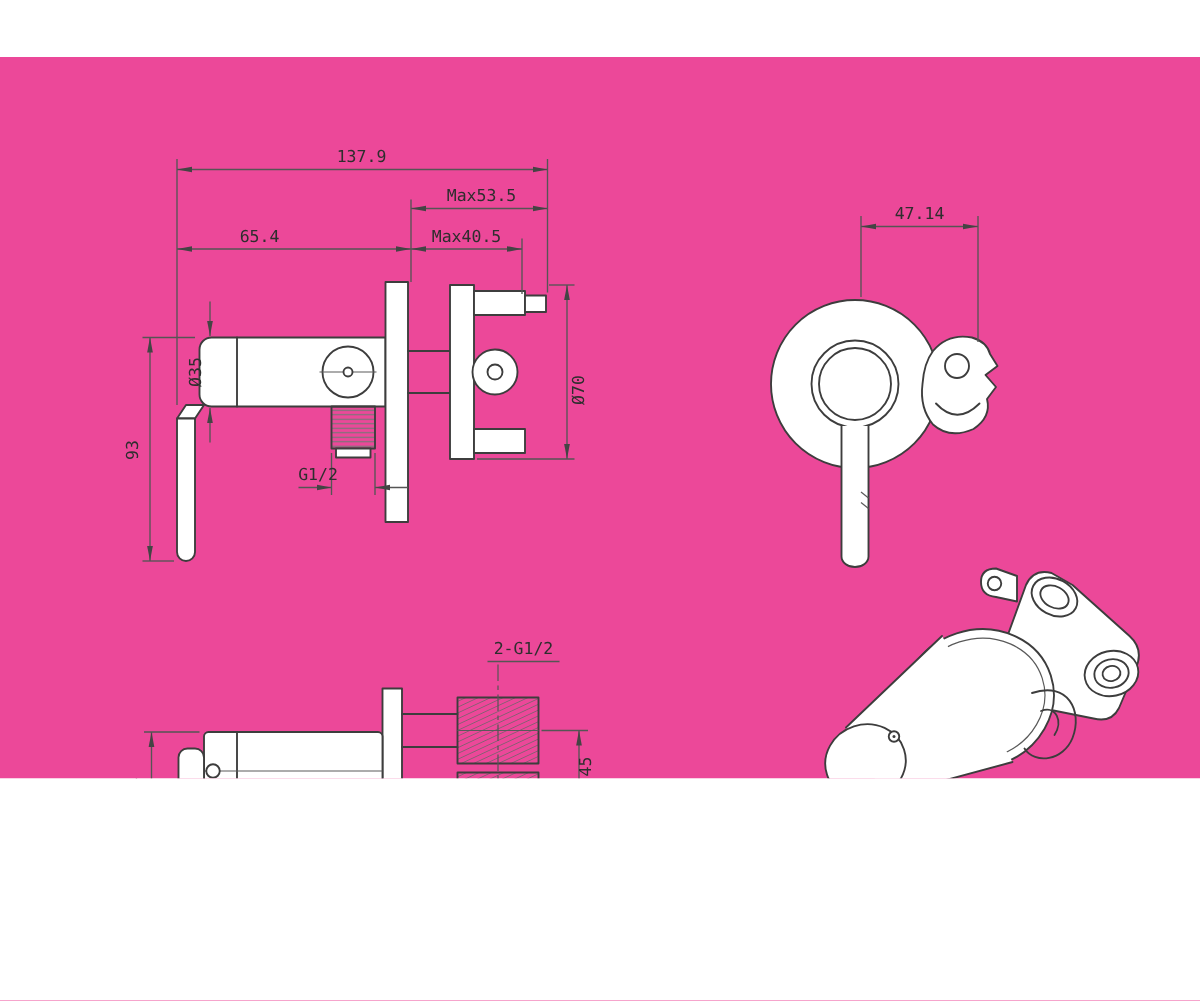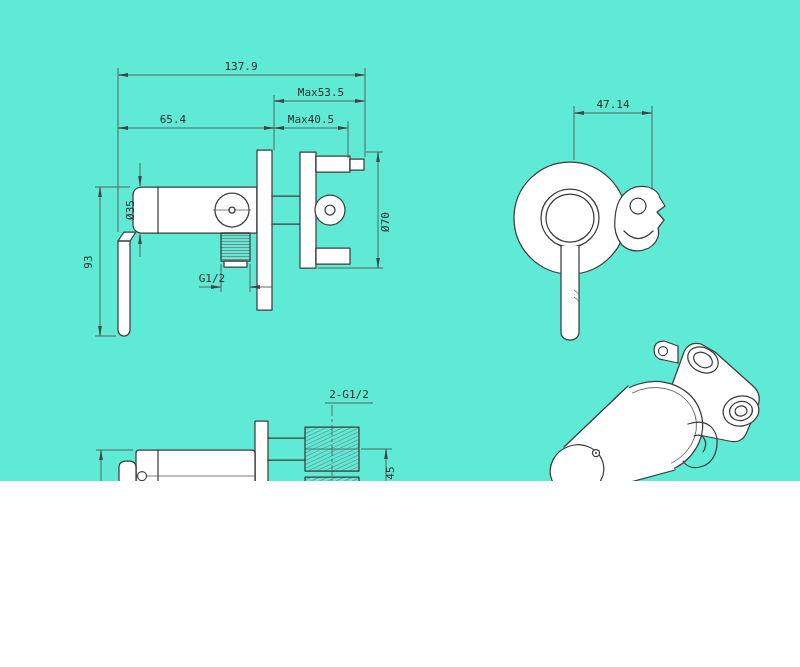--- a/index.html
+++ b/index.html
@@ -1,17 +1,17 @@
 <!DOCTYPE html>
 <html><head>
 <meta charset="utf-8">
 <style>
   html,body{margin:0;padding:0;background:#ffffff;}
-  .page{width:800px;height:481px;background:#5eead4;position:relative;overflow:hidden;
-        font-family:"DejaVu Sans Mono", monospace;}
+  .page{width:800px;height:481px;background:#ec4899;position:relative;overflow:hidden;
+        font-family:"DejaVu Sans Mono", monospace;margin-top:38px;}
   svg{display:block;}
   .part{fill:#fff;stroke:#3d3d3d;stroke-width:1.25;stroke-linejoin:round;stroke-linecap:round;}
   .part-open{fill:none;stroke:#3d3d3d;stroke-width:1.25;stroke-linejoin:round;stroke-linecap:round;}
   .thin{fill:none;stroke:#5a5a5a;stroke-width:0.8;}
   .dimline{fill:none;stroke:#555;stroke-width:0.9;}
   .center{fill:none;stroke:#555;stroke-width:0.8;stroke-dasharray:11 3 3 3;}
   .dim-text{font-family:"DejaVu Sans Mono",monospace;font-size:11px;fill:#2e2e2e;}
 </style>
 </head>
 <body>

